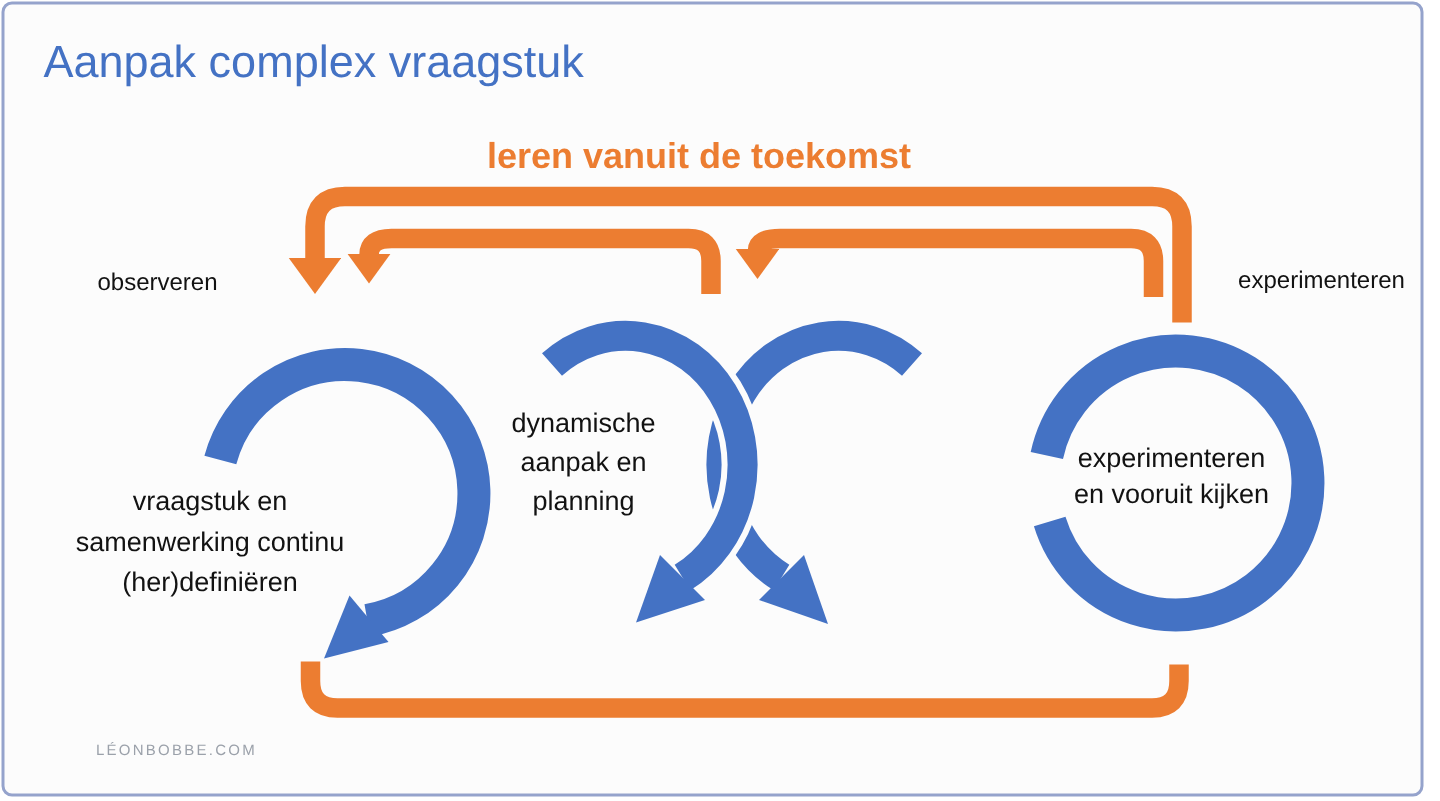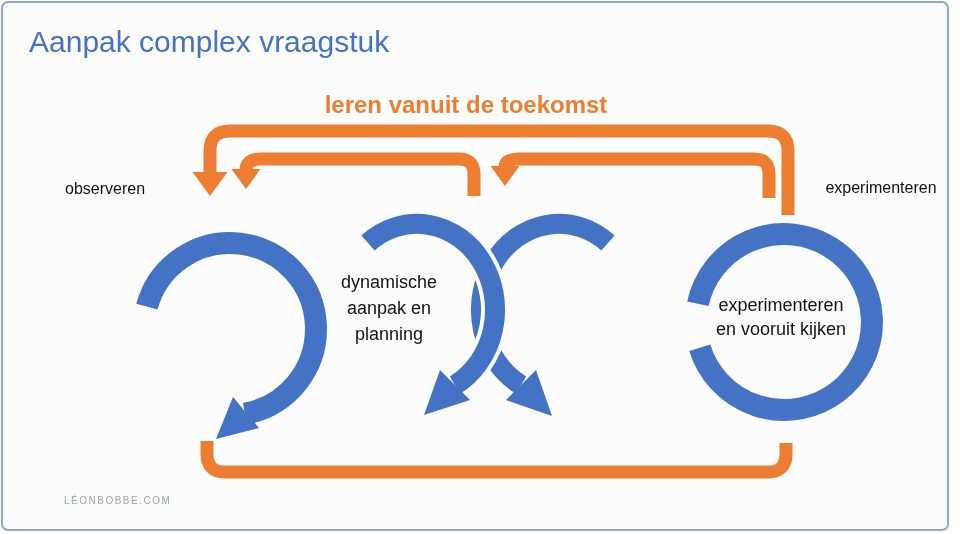--- a/index.html
+++ b/index.html
@@ -72,20 +72,23 @@
   </svg>
 
   <div class="abs title">Aanpak complex vraagstuk</div>
 
   <div class="abs loop-label" style="left:463px; top:88px;">leren vanuit de toekomst</div>
 
   <div class="abs flow-label" style="left:102px; top:177px;">observeren</div>
 
   <div class="abs flow-label" style="left:878px; top:176px;">experimenteren</div>
 
+  <div class="abs step-label" style="left:137px; top:318px; line-height:27px;">vraagstuk en
+samenwerking continu
+(her)definiëren</div>
 
   <div class="abs step-label" style="left:386px; top:266px;">dynamische
 aanpak en
 planning</div>
 
 
   <div class="abs step-label" style="left:762px; top:290px; line-height:24px;margin-left:16px;">experimenteren
 en vooruit kijken</div>
 
 

